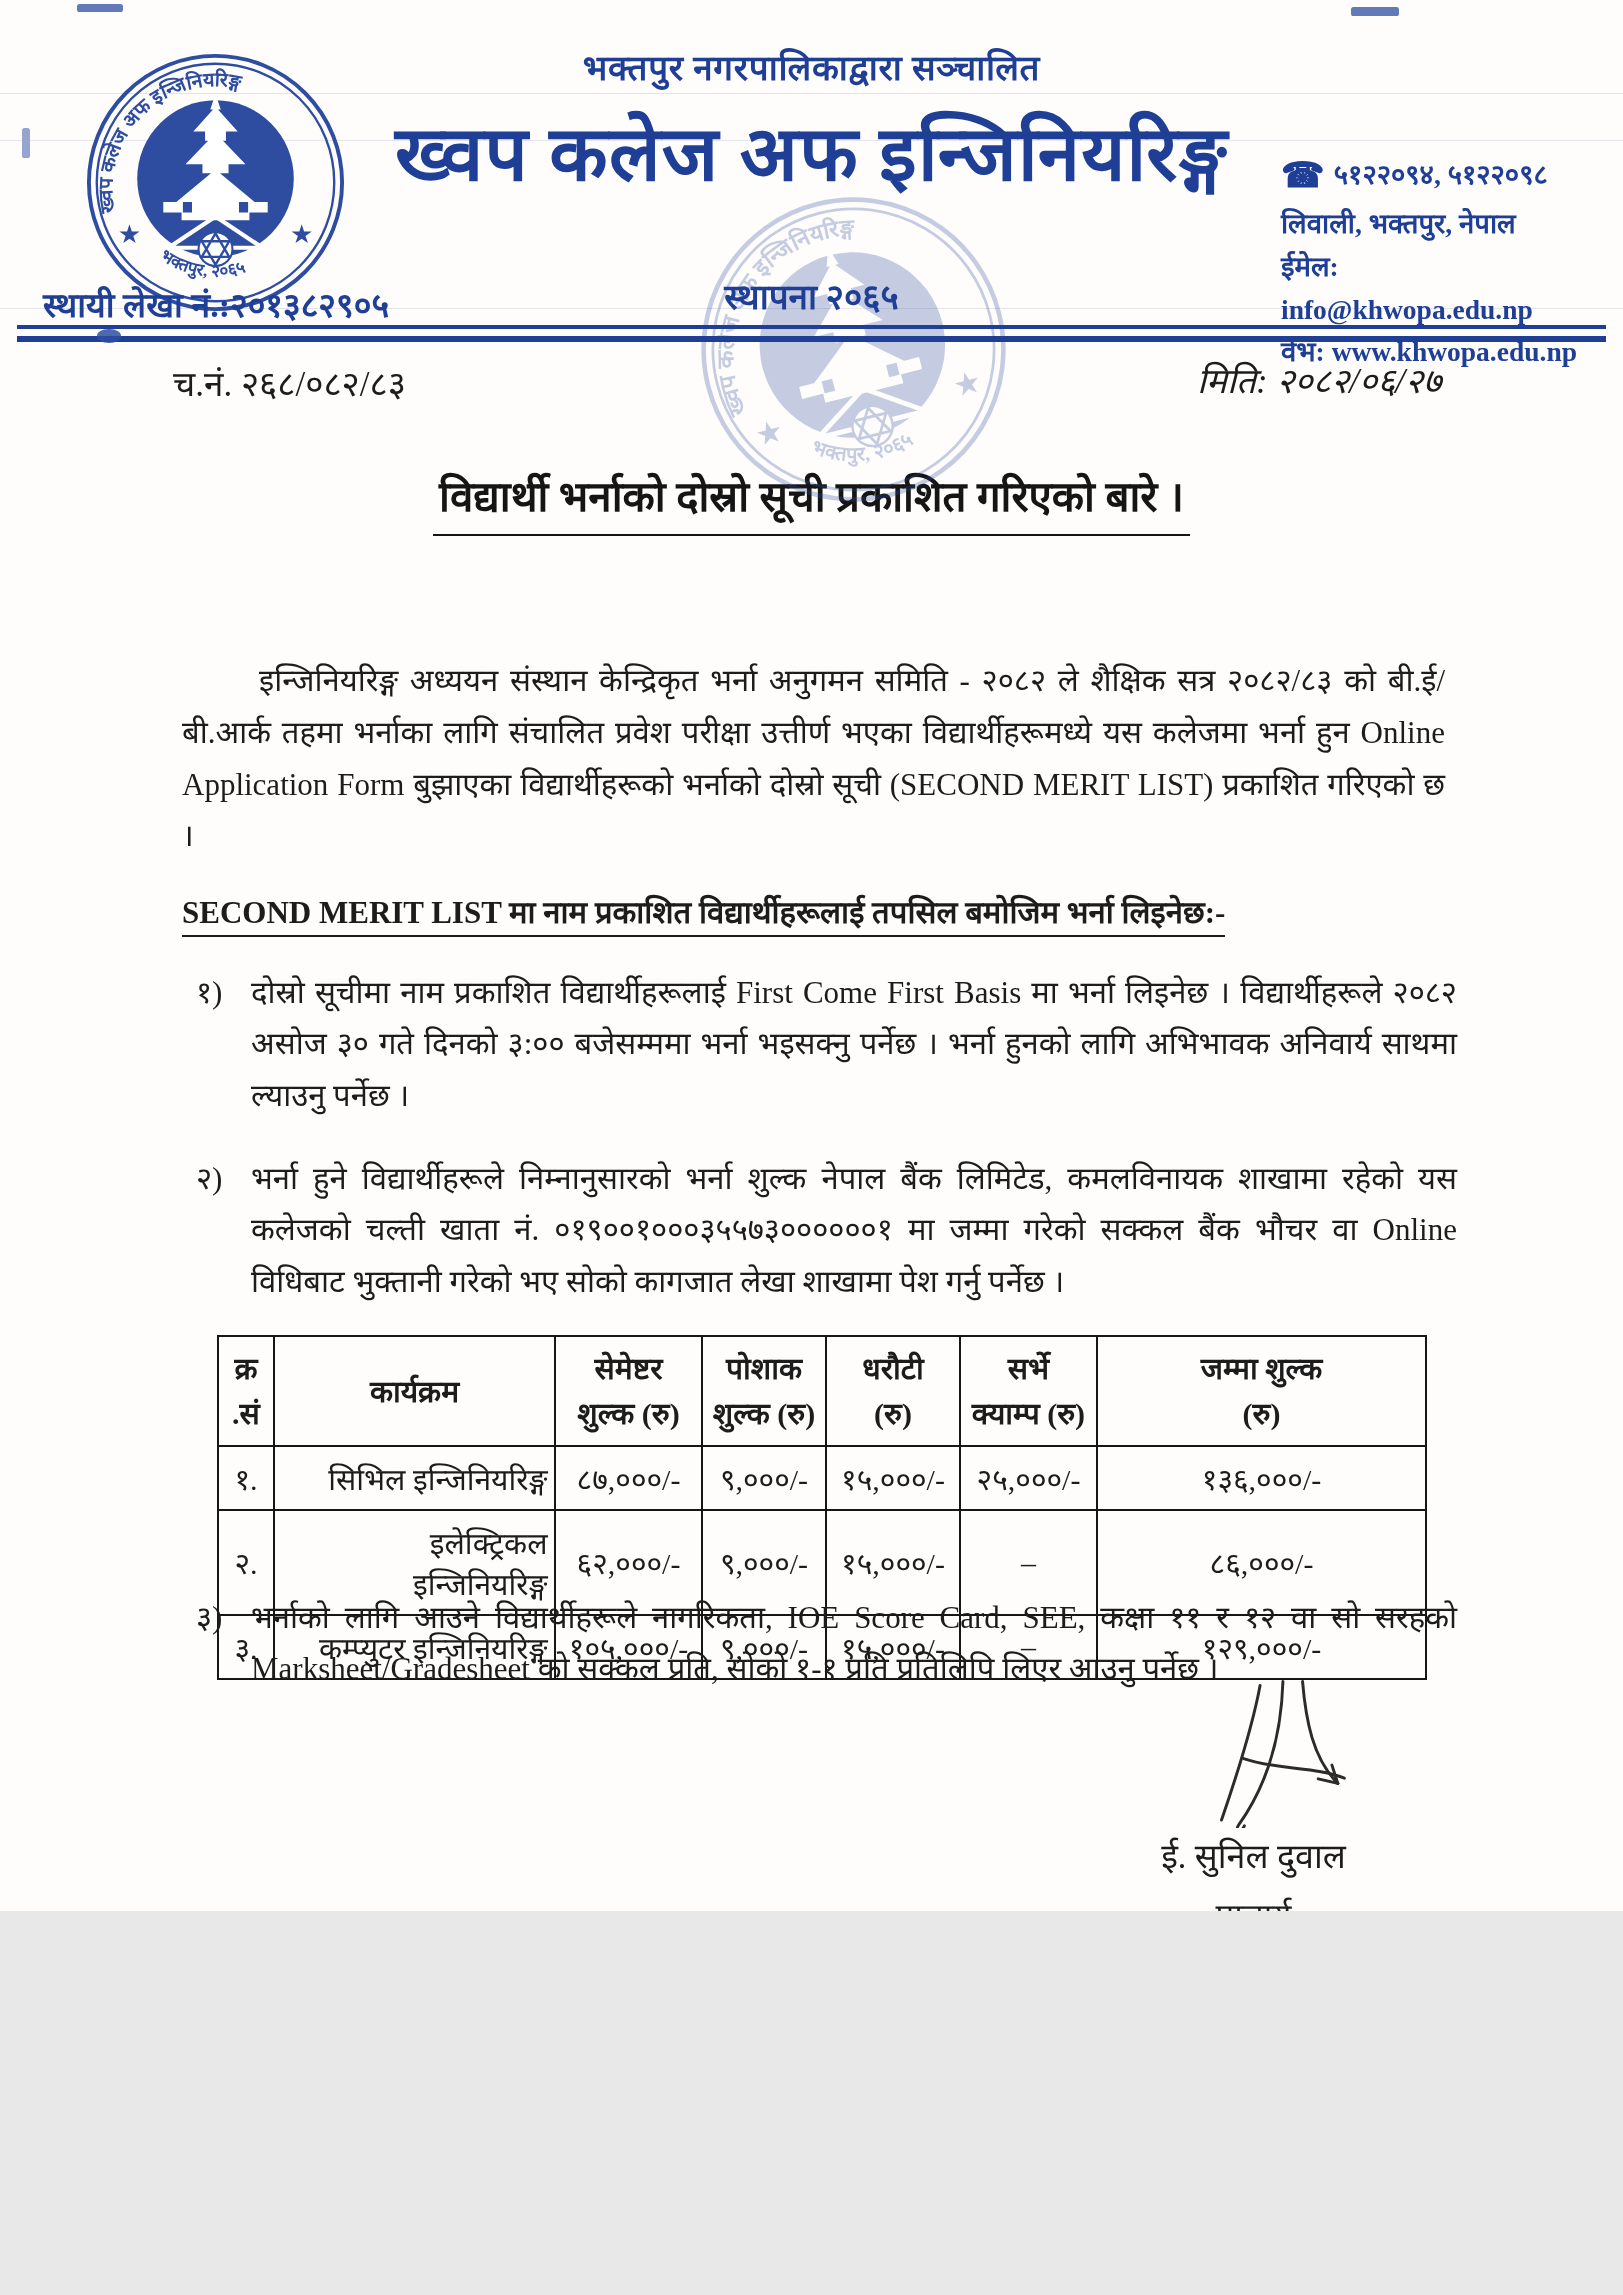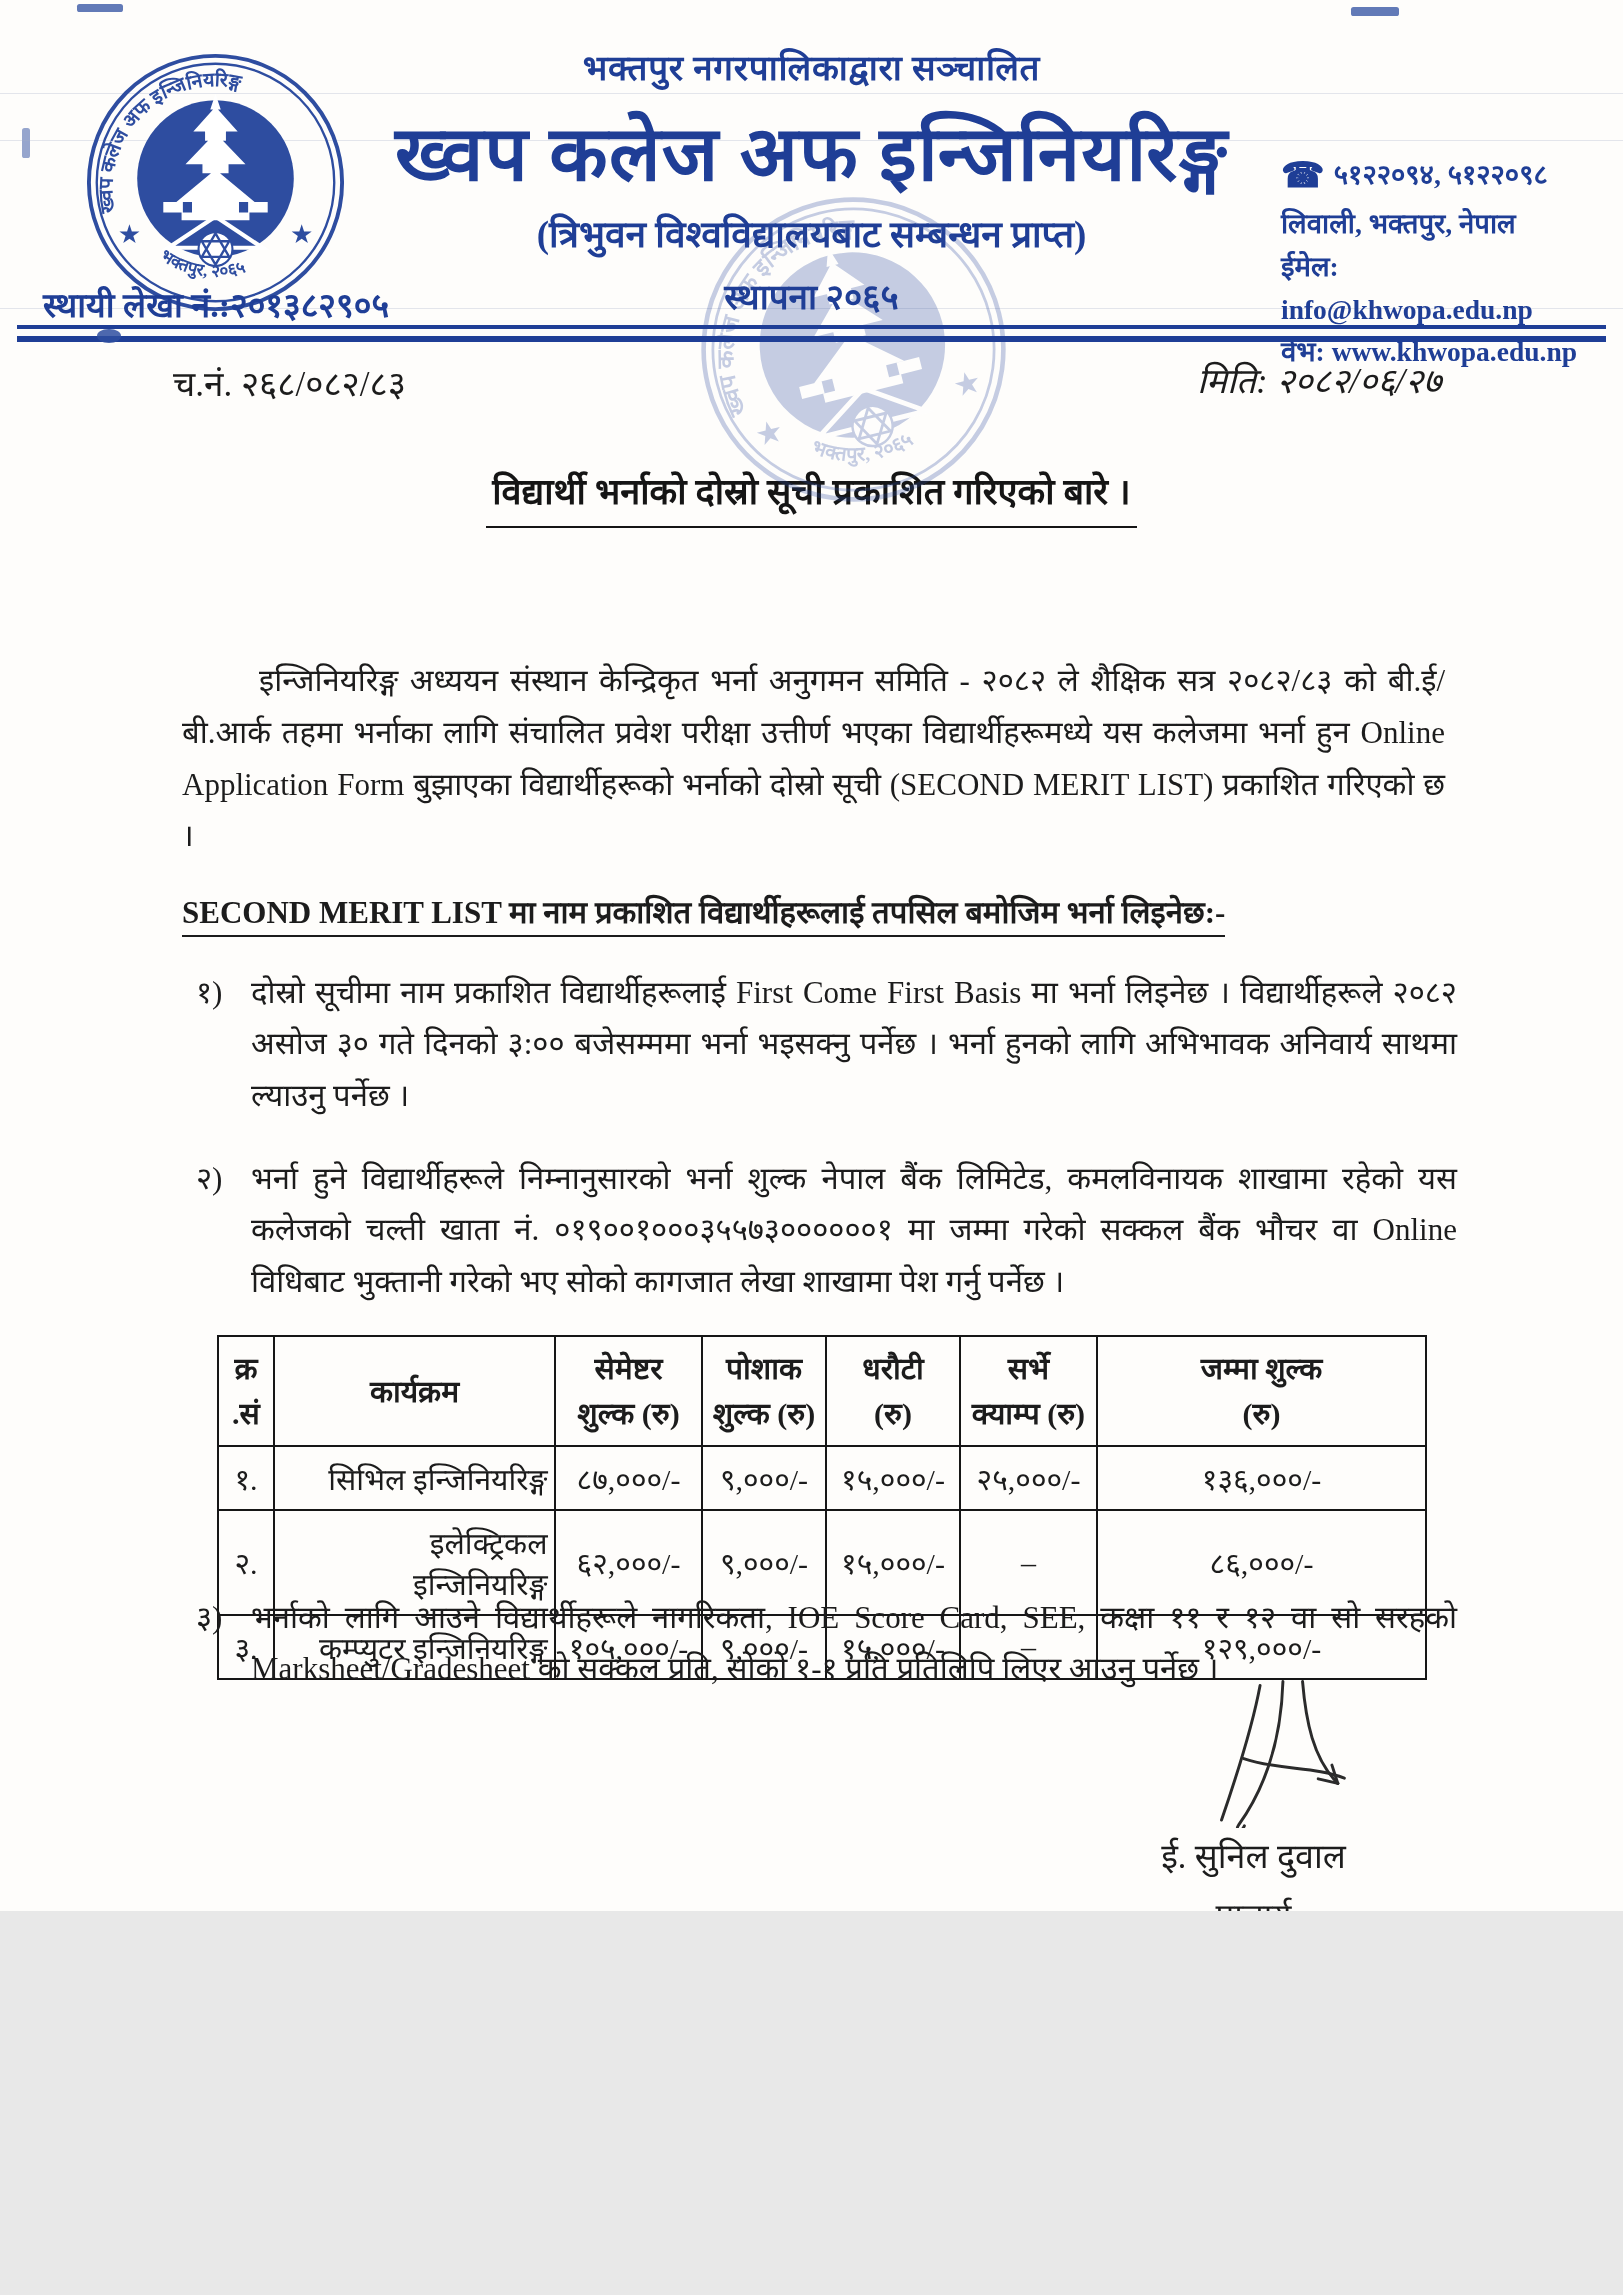--- a/index.html
+++ b/index.html
@@ -25,21 +25,21 @@
   .contact .ph-icon{font-size:35px;vertical-align:-2.6px;margin-right:9.2px;}
   .rule{position:absolute;left:17px;right:17px;background:#1f3e96;z-index:2;}
   .rule-top{top:325px;height:3.9px;}
   .rule-bot{top:336px;height:5.9px;}
   .blot{left:97px;top:329px;width:23.6px;height:14.4px;background:#2e4da0;border-radius:50%;opacity:.85;z-index:2;}
 
   .ref-no{left:173px;top:359px;font-size:35px;}
   .issue-date{left:1197px;top:356px;font-size:35px;font-style:italic;}
 
   .subject-wrap{top:466px;}
-  .subject-wrap span{display:inline-block;font-size:36px;font-weight:bold;color:#151515;
+  .subject-wrap span{display:inline-block;font-size:42px;font-weight:bold;color:#151515;
     border-bottom:2.6px solid #151515;padding:0 6.5px 10.5px;}
   .notice-title-wrap{top:542px;}
   .notice-title-wrap span{display:inline-block;font-size:63px;font-weight:bold;letter-spacing:3.9px;
     border-bottom:3.3px solid #151515;padding:0 3.9px 3.9px;}
 
   .intro{left:182px;top:655px;width:1263px;font-size:31px;line-height:1.67;
     text-align:justify;text-indent:77px;}
   .list-heading{left:182px;top:890px;font-size:31px;}
   .list-heading span{border-bottom:2px solid #1c1c1c;padding-bottom:5.2px;font-weight:600;}
 
@@ -107,21 +107,20 @@
   </div>
 
   <div class="abs stamp">
     <svg width="309" height="309" viewBox="0 0 472 472">
         <use href="#college-seal"></use>
       </svg>
   </div>
 
   <div class="abs centered munic-line blue">भक्तपुर नगरपालिकाद्वारा सञ्चालित</div>
   <div class="abs centered college-name blue">ख्वप कलेज अफ इन्जिनियरिङ्ग</div>
-  <div class="abs centered affiliation blue">(त्रिभुवन विश्वविद्यालयबाट सम्बन्धन प्राप्त)</div>
   <div class="abs centered estd blue">स्थापना २०६५</div>
 
   <div class="abs contact blue">
     <div>
       <span class="ph-icon">☎</span><span>५१२२०९४, ५१२२०९८</span>
     </div>
     <div>लिवाली, भक्तपुर, नेपाल</div>
     <div>ईमेल: info@khwopa.edu.np</div>
     <div>वेभ: www.khwopa.edu.np</div>
   </div>

